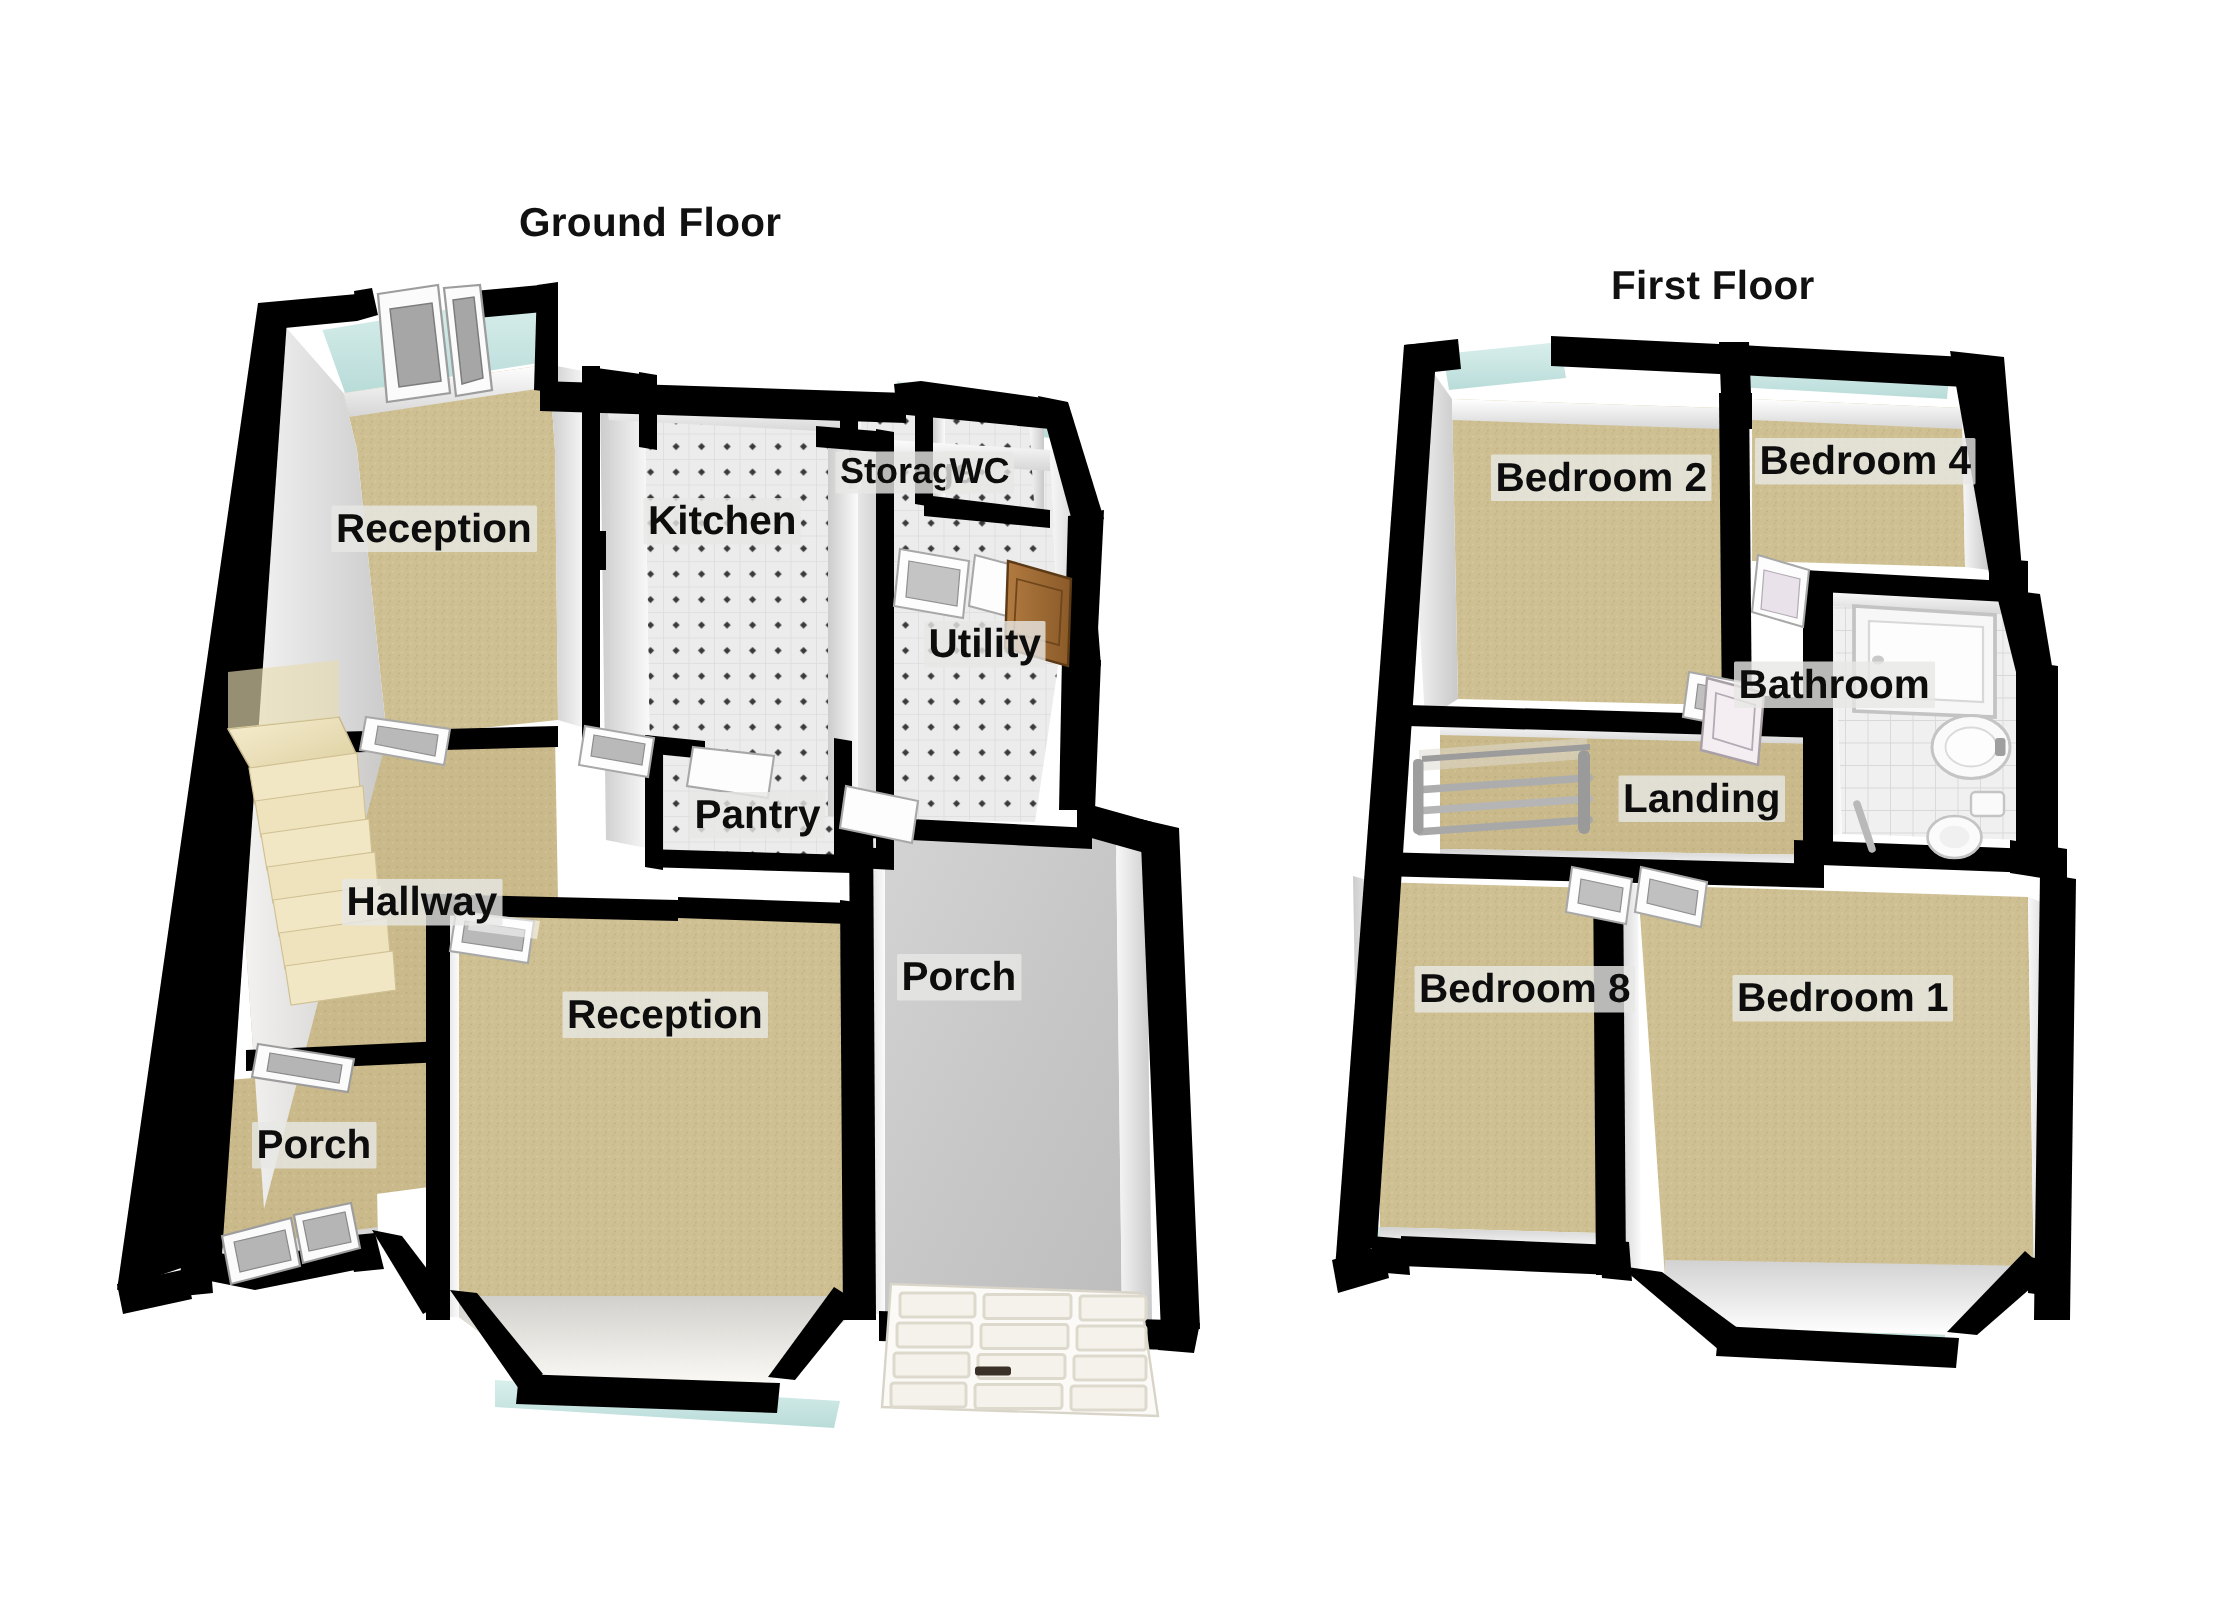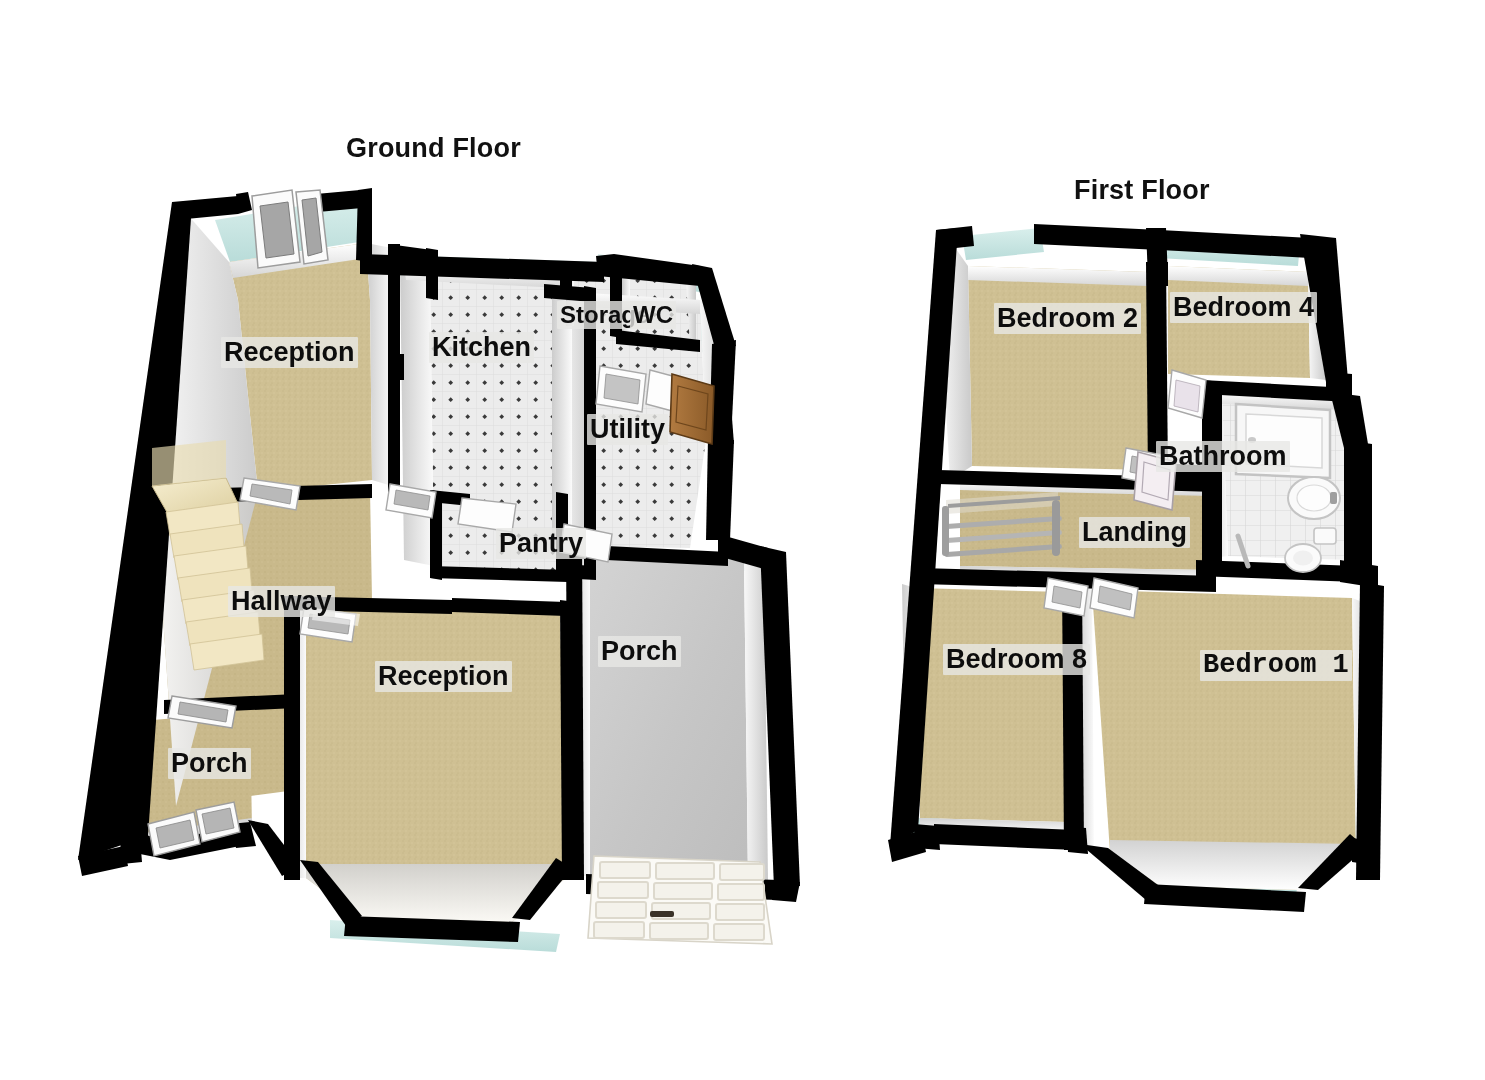--- a/index.html
+++ b/index.html
@@ -437,37 +437,37 @@
   <div class="floor-title" id="first-floor-title">First Floor</div>
 
   <div class="room-label lbl-lg" style="left:221px; top:337px;">Reception</div>
 
   <div class="room-label lbl-lg" style="left:429px; top:332px;">Kitchen</div>
 
   <div class="room-label lbl-md" style="left:557px; top:301px;">Storage</div>
 
   <div class="room-label lbl-md" style="left:630px; top:301px;">WC</div>
 
-  <div class="room-label lbl-lg" style="left:587px; top:414px;text-align:center;">Utility</div>
+  <div class="room-label lbl-lg" style="left:616px; top:414px;text-align:center;">Utility</div>
 
   <div class="room-label lbl-lg" style="left:228px; top:572px;margin-top:14px;">Hallway</div>
 
-  <div class="room-label lbl-lg" style="left:460px; top:528px;margin-left:36px;">Pantry</div>
+  <div class="room-label lbl-lg" style="left:460px; top:528px;">Pantry</div>
 
   <div class="room-label lbl-lg" style="left:598px; top:636px;">Porch</div>
 
   <div class="room-label lbl-lg" style="left:375px; top:661px;">Reception</div>
 
   <div class="room-label lbl-lg" style="left:168px; top:748px;">Porch</div>
 
   <div class="room-label lbl-lg" style="left:994px; top:303px;">Bedroom 2</div>
 
   <div class="room-label lbl-lg" style="left:1170px; top:292px;">Bedroom 4</div>
 
   <div class="room-label lbl-lg" style="left:1156px; top:441px;">Bathroom</div>
 
   <div class="room-label lbl-lg" style="left:1079px; top:517px;">Landing</div>
 
   <div class="room-label lbl-lg" style="left:943px; top:644px;">Bedroom 8</div>
 
-  <div class="room-label lbl-lg" style="left:1200px; top:650px;font-family:Liberation Mono, monospace;">Bedroom 1</div>
+  <div class="room-label lbl-lg" style="left:1155px; top:650px;">Bedroom 1</div>
 
 </div>
 
 </body></html>

